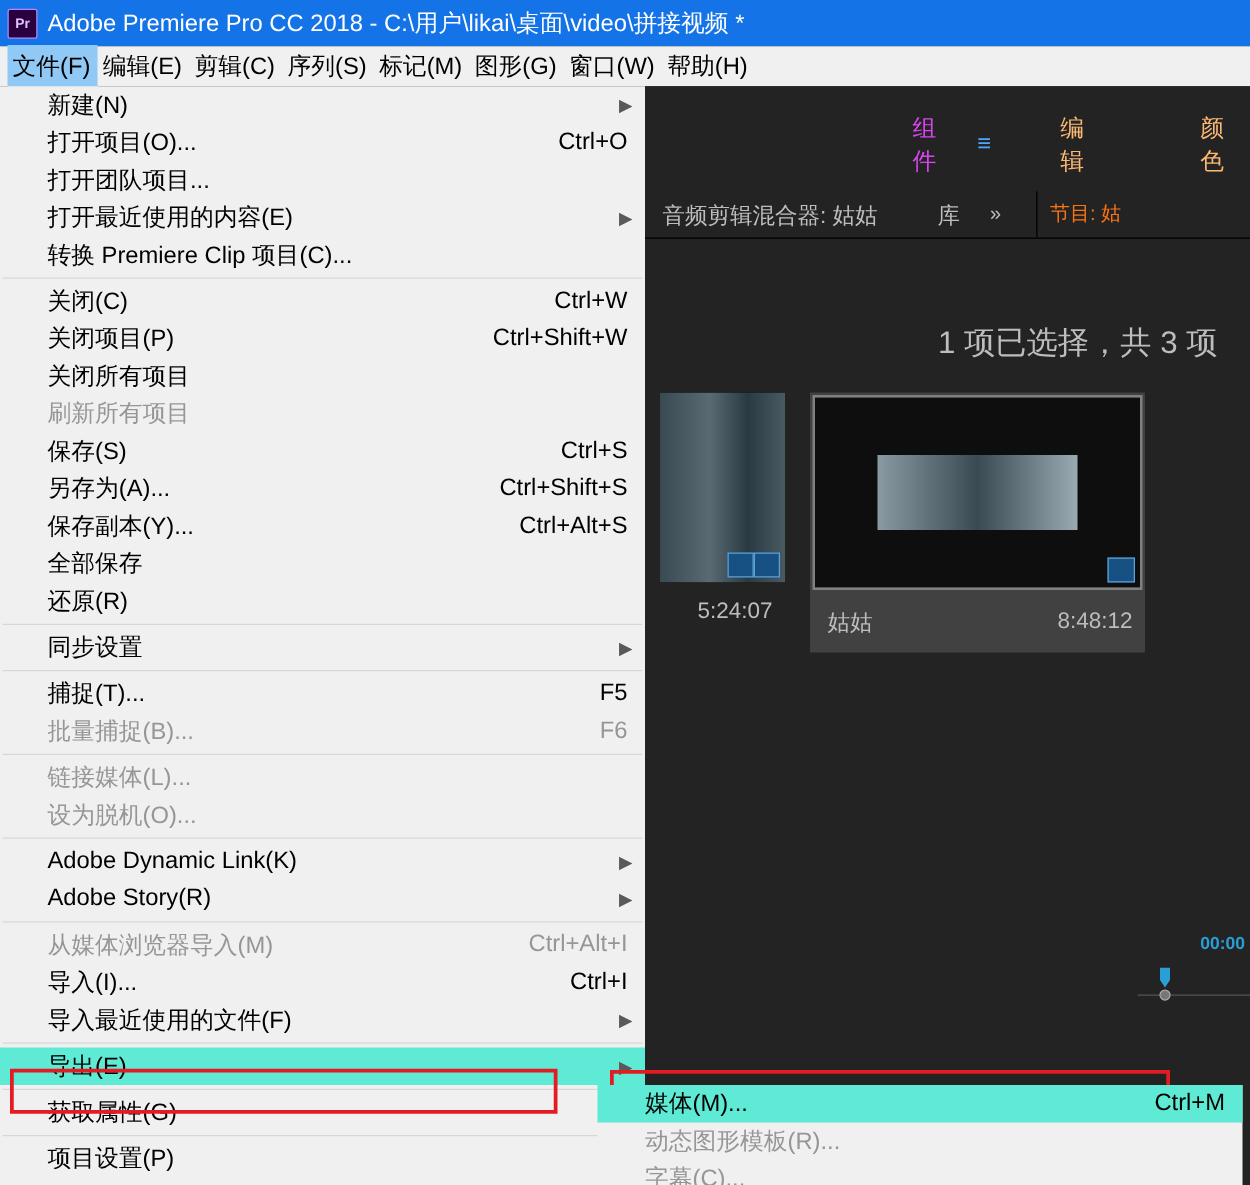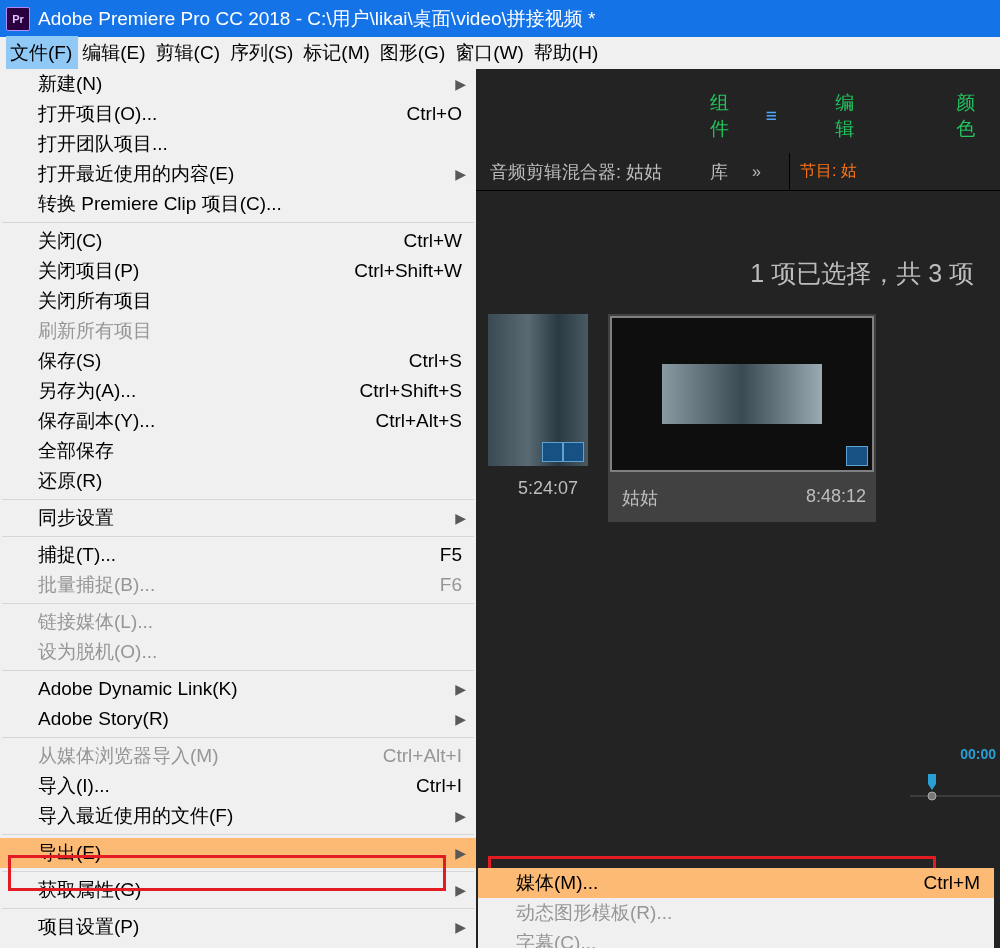--- a/index.html
+++ b/index.html
@@ -3,31 +3,31 @@
 <meta charset="utf-8">
 <style>
   * { box-sizing: border-box; margin: 0; padding: 0; }
   html, body { width: 1000px; height: 948px; overflow: hidden; font-family: "Microsoft YaHei", Arial, sans-serif; background: #232323; }
   .titlebar { height: 37px; background: #1473e6; display: flex; align-items: center; padding: 0 6px; color: #fff; font-size: 19px; }
   .titlebar .pr-icon { width: 24px; height: 24px; background: #2a003f; border: 1px solid #b38bff; color: #e0c3ff; font-size: 11px; font-weight: bold; display: flex; align-items: center; justify-content: center; margin-right: 8px; border-radius: 2px; }
   .menubar { height: 32px; background: #f0f0f0; display: flex; align-items: center; padding-left: 6px; font-size: 19px; color: #000; }
   .menubar .mi { padding: 4px 6px 4px 4px; cursor: default; }
   .menubar .mi.active { background: #90c8f6; }
   .content-row { display: flex; height: calc(948px - 37px - 32px); }
-  .filemenu { width: 476px; background: #f0f0f0; color: #000; font-size: 19px; }
+  .filemenu { width: 516px; background: #f0f0f0; color: #000; font-size: 19px; }
   .menurow { display: flex; justify-content: space-between; align-items: center; height: 30px; padding: 0 14px 0 38px; position: relative; }
   .menurow.disabled { color: #969696; }
   .menurow .arrow { font-size: 14px; color: #595959; position: absolute; right: 10px; }
-  .menurow.highlight { background: #fdba74; }
+  .menurow.highlight { background: #5eead4; }
   .menusep { height: 1px; background: #d7d7d7; margin: 3px 2px; }
   .redbox { position: absolute; border: 3px solid #e31b23; pointer-events: none; }
   .right { flex: 1; display: flex; flex-direction: column; background: #232323; color: #d0d0d0; font-size: 19px; }
   .workspace-tabs { margin-top: 28px; height: 38px; display: flex; align-items: center; padding-left: 206px; gap: 12px; }
-  .workspace-tabs .wt { color: #22c55e; padding: 0 8px; }
-  .workspace-tabs .wt.active { color: #22c55e; margin-left: 20px; }
+  .workspace-tabs .wt { color: #fdba74; padding: 0 8px; }
+  .workspace-tabs .wt.active { color: #d946ef; }
   .panel-tabs { margin-top: 18px; height: 38px; display: flex; align-items: center; border-bottom: 1px solid #000; position: relative; }
   .ptab { padding: 0 14px; height: 100%; display: flex; align-items: center; color: #bdbdbd; font-size: 18px; }
   .dbl-chevron { font-size: 16px; color: #bdbdbd; padding: 0 10px; }
   .prog-panel { margin-left: 18px; padding-left: 10px; color: #f97316; font-size: 16px; display:flex; align-items:center; border-left: 1px solid #000; height:100%; }
   .selection-txt { text-align: right; padding: 66px 26px 0 0; color: #bdbdbd; font-size: 25px; }
   .thumbs-row { display: flex; padding: 24px 0 0 0; }
   .thumb-block { width: 280px; }
   .thumb-block.first { width: 112px; padding-left: 12px; }
   .thumb-img { height: 152px; background: #0e0e0e; position: relative; overflow: hidden; }
   .thumb-block.first .thumb-img { width: 100px; }

